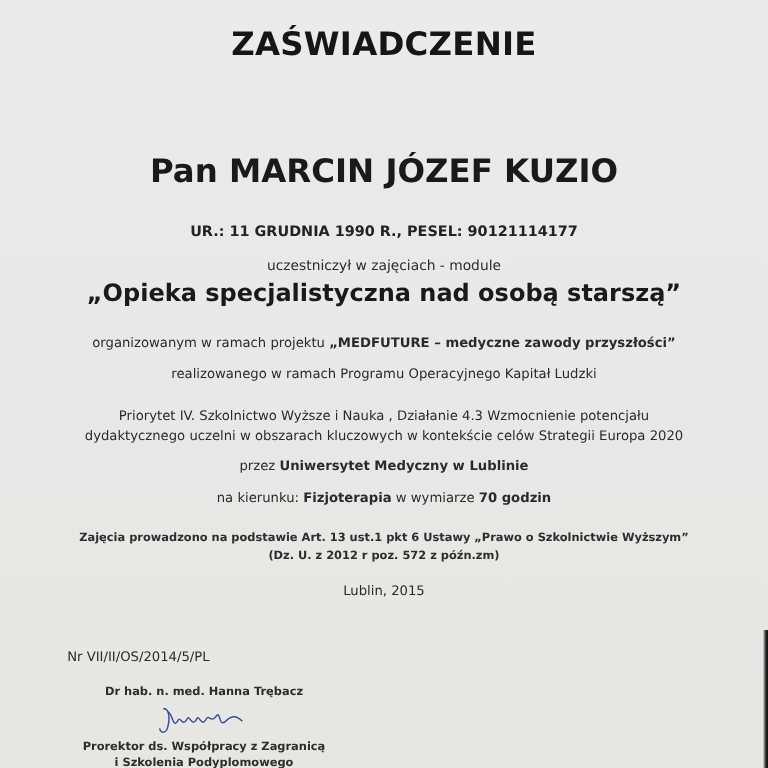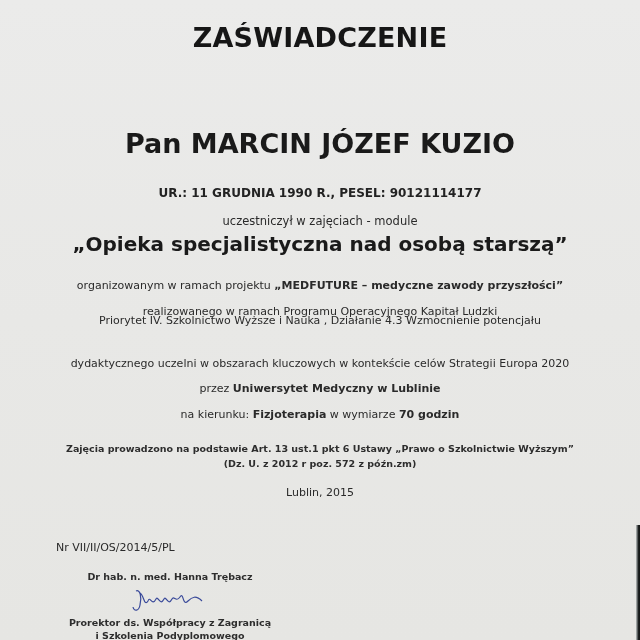--- a/index.html
+++ b/index.html
@@ -21,21 +21,21 @@
       position: absolute; left: 0; width: 640px; text-align: center; white-space: nowrap;
     }
     .title { top: 22px; font-size: 27px; font-weight: bold; letter-spacing: 0.2px; color: #161616; }
     .name { top: 128px; font-size: 27px; font-weight: bold; color: #1a1a1a; }
     .birth { top: 174px; font-size: 12px; font-weight: bold; color: #222; margin-top: 12px; }
     .intro { top: 214px; font-size: 11.5px; color: #2a2a2a; }
     .module { top: 232px; font-size: 20px; font-weight: bold; color: #1a1a1a; }
     .body-line { font-size: 11px; color: #2a2a2a; }
     .l1 { top: 279px; }
     .l2 { top: 305px; }
-    .l3 { top: 314px; }
+    .l3 { top: 340px; }
     .l4 { top: 357px; }
     .l5 { top: 382px; }
     .l6 { top: 408px; }
     .b { font-weight: bold; }
     .legal { font-size: 9.5px; color: #2d2d2d; font-weight: bold; }
     .legal1 { top: 443px; }
     .legal2 { top: 458px; }
     .place { top: 486px; font-size: 11px; color: #2a2a2a; }
     .docnum { position: absolute; left: 56px; top: 541px; font-size: 11px; color: #2a2a2a; white-space: nowrap; }
     .sig { position: absolute; text-align: center; white-space: nowrap; font-size: 9.5px; color: #2d2d2d; font-weight: bold; }

